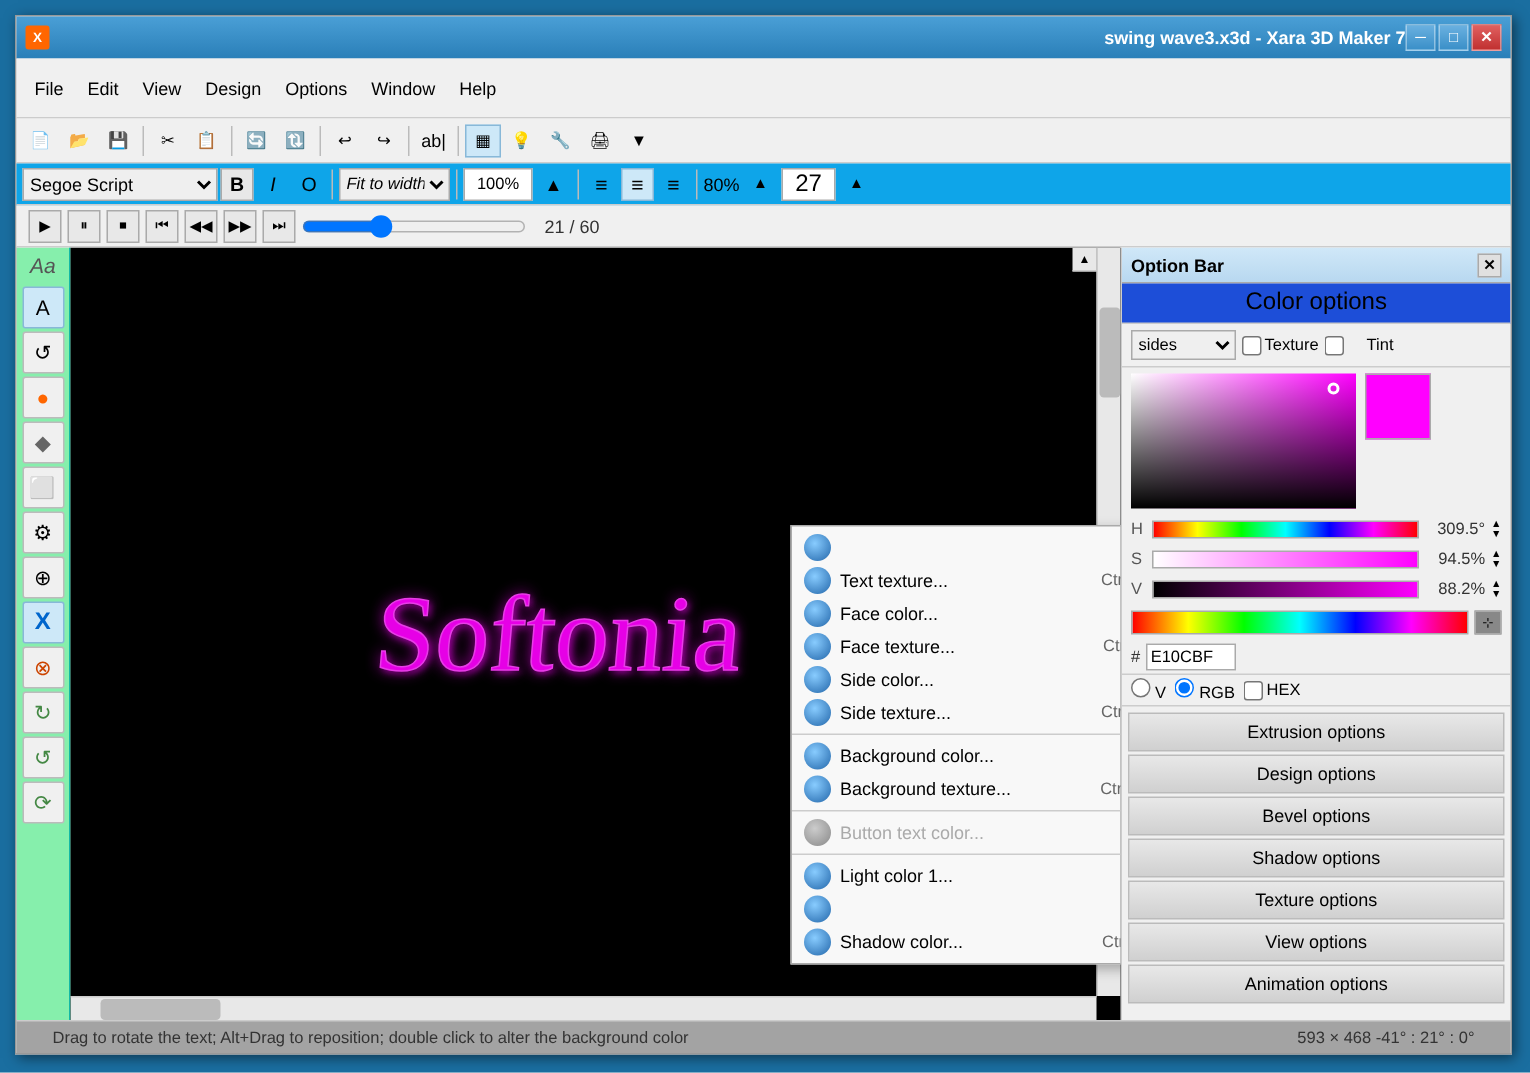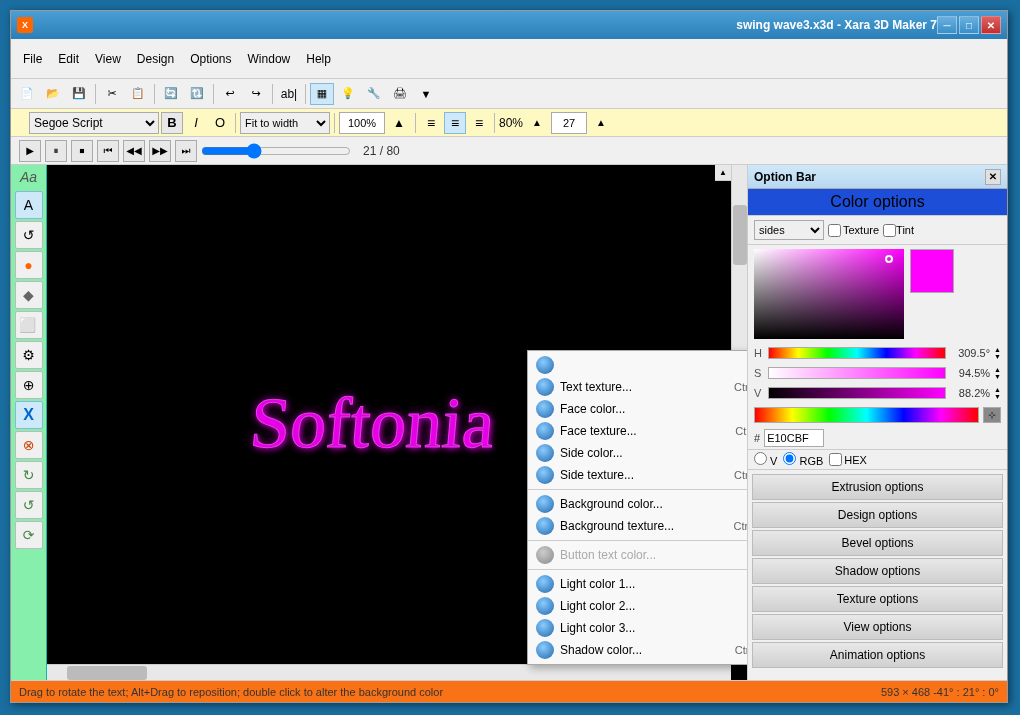--- a/index.html
+++ b/index.html
@@ -103,25 +103,25 @@
       cursor: pointer;
       display: flex;
       align-items: center;
       justify-content: center;
       font-size: 11px;
     }
     .toolbar-sep { width: 1px; height: 20px; background: #bbb; margin: 0 2px; }
 
     
     .toolbar2 {
-      background: #fef9c3;
+      background: #0ea5e9;
       height: 28px;
       display: flex;
       align-items: center;
-      padding: 0 18px;
+      padding: 0 4px;
       border-bottom: 1px solid #ccc;
       gap: 2px;
       flex-shrink: 0;
     }
     .font-select {
       width: 130px;
       height: 22px;
       font-size: 12px;
       border: 1px solid #aaa;
     }
@@ -145,44 +145,45 @@
     }
     .outline-btn {
       width: 22px;
       height: 22px;
       border: 1px solid transparent;
       background: transparent;
       cursor: pointer;
       font-size: 13px;
     }
     .fit-select {
-      width: 90px;
-      height: 22px;
-      font-size: 11px;
-      border: 1px solid #aaa;
+      width: 74px;
+      height: 22px;
+      font-size: 11px;
+      border: 1px solid #aaa;
+      font-style: italic;
     }
     .zoom-input {
       width: 46px;
       height: 22px;
       font-size: 11px;
       border: 1px solid #aaa;
       text-align: center;
     }
     .align-btn {
       width: 22px;
       height: 22px;
       border: 1px solid transparent;
       background: transparent;
       cursor: pointer;
       font-size: 13px;
     }
     .size-input {
       width: 36px;
       height: 22px;
-      font-size: 11px;
+      font-size: 16px;
       border: 1px solid #aaa;
       text-align: center;
     }
 
     
     .anim-bar {
       background: #f0f0f0;
       height: 28px;
       display: flex;
       align-items: center;
@@ -365,21 +366,21 @@
     .texture-check-label {
       font-size: 11px;
       display: flex;
       align-items: center;
       gap: 2px;
     }
     .tint-check-label {
       font-size: 11px;
       display: flex;
       align-items: center;
-      gap: 0;
+      gap: 15px;
     }
 
     
     .color-picker-area {
       padding: 4px 6px;
       display: flex;
       gap: 6px;
     }
     .color-gradient {
       width: 150px;
@@ -497,25 +498,25 @@
       cursor: pointer;
       font-size: 12px;
       text-align: center;
       display: flex;
       align-items: center;
       justify-content: center;
     }
 
     
     .status-bar {
-      background: #f97316;
-      height: 22px;
-      display: flex;
-      align-items: center;
-      padding: 0 8px;
+      background: #a3a3a3;
+      height: 22px;
+      display: flex;
+      align-items: center;
+      padding: 0 24px;
       border-top: 1px solid #ccc;
       font-size: 11px;
       color: #333;
       flex-shrink: 0;
     }
     .status-text { flex: 1; }
     .status-coords { color: #333; }
 
     
     .dropdown-menu {
@@ -650,21 +651,21 @@
     <button class="anim-btn">⏸</button>
     <button class="anim-btn">⏹</button>
     <button class="anim-btn">⏮</button>
     <button class="anim-btn">◀◀</button>
     <button class="anim-btn">▶▶</button>
     <button class="anim-btn">⏭</button>
     <input type="range" class="anim-slider" min="1" max="60" value="21" style="">
     <span class="anim-counter">
       <span>21</span>
       <span>/</span>
-      <span>80</span>
+      <span>60</span>
     </span>
   </div>
 
   <div class="content-area">
 
     <div class="left-sidebar">
       <span class="aa-label">Aa</span>
       <div class="side-btn active" title="Text">A</div>
       <div class="side-btn">↺</div>
       <div class="side-btn" style="color:#ff6600">●</div>
@@ -737,26 +738,20 @@
           <span class="menu-shortcut"></span>
         </div>
         <div class="menu-sep"></div>
         <div class="menu-entry">
           <div class="menu-icon blue"></div>
           <span class="menu-label">Light color 1...</span>
 
         </div>
         <div class="menu-entry">
           <div class="menu-icon blue"></div>
-          <span class="menu-label">Light color 2...</span>
-
-        </div>
-        <div class="menu-entry">
-          <div class="menu-icon blue"></div>
-          <span class="menu-label">Light color 3...</span>
 
         </div>
         <div class="menu-entry">
           <div class="menu-icon blue"></div>
           <span class="menu-label">Shadow color...</span>
           <span class="menu-shortcut">Ctrl+Shift+S</span>
         </div>
       </div>
     </div>
 

